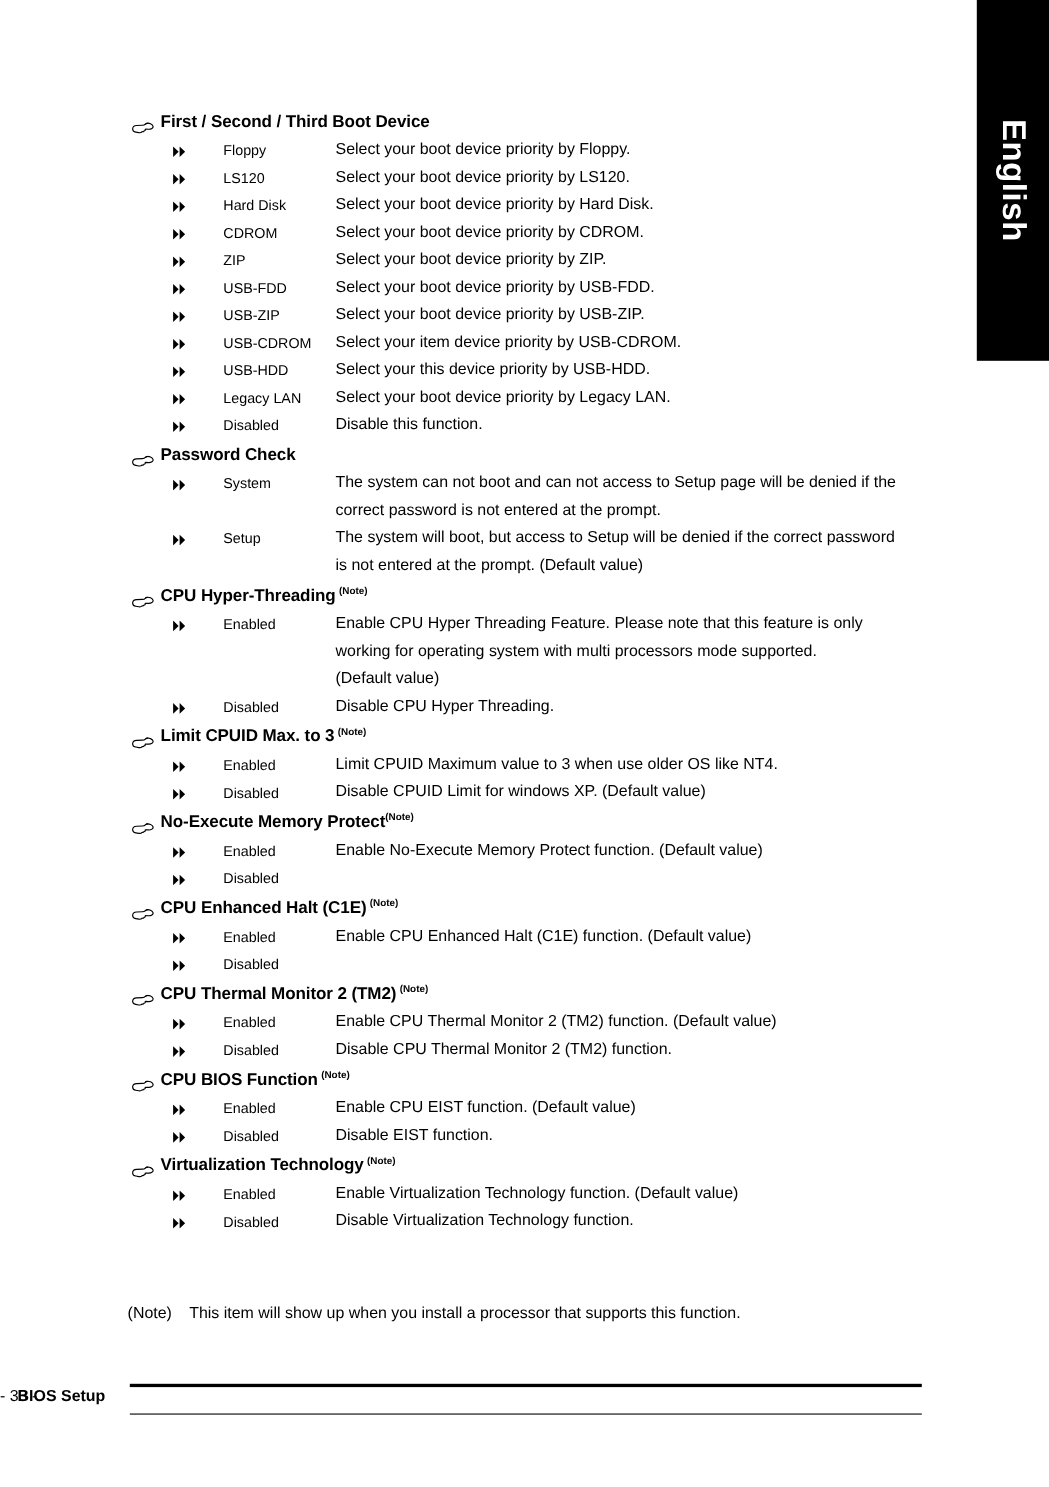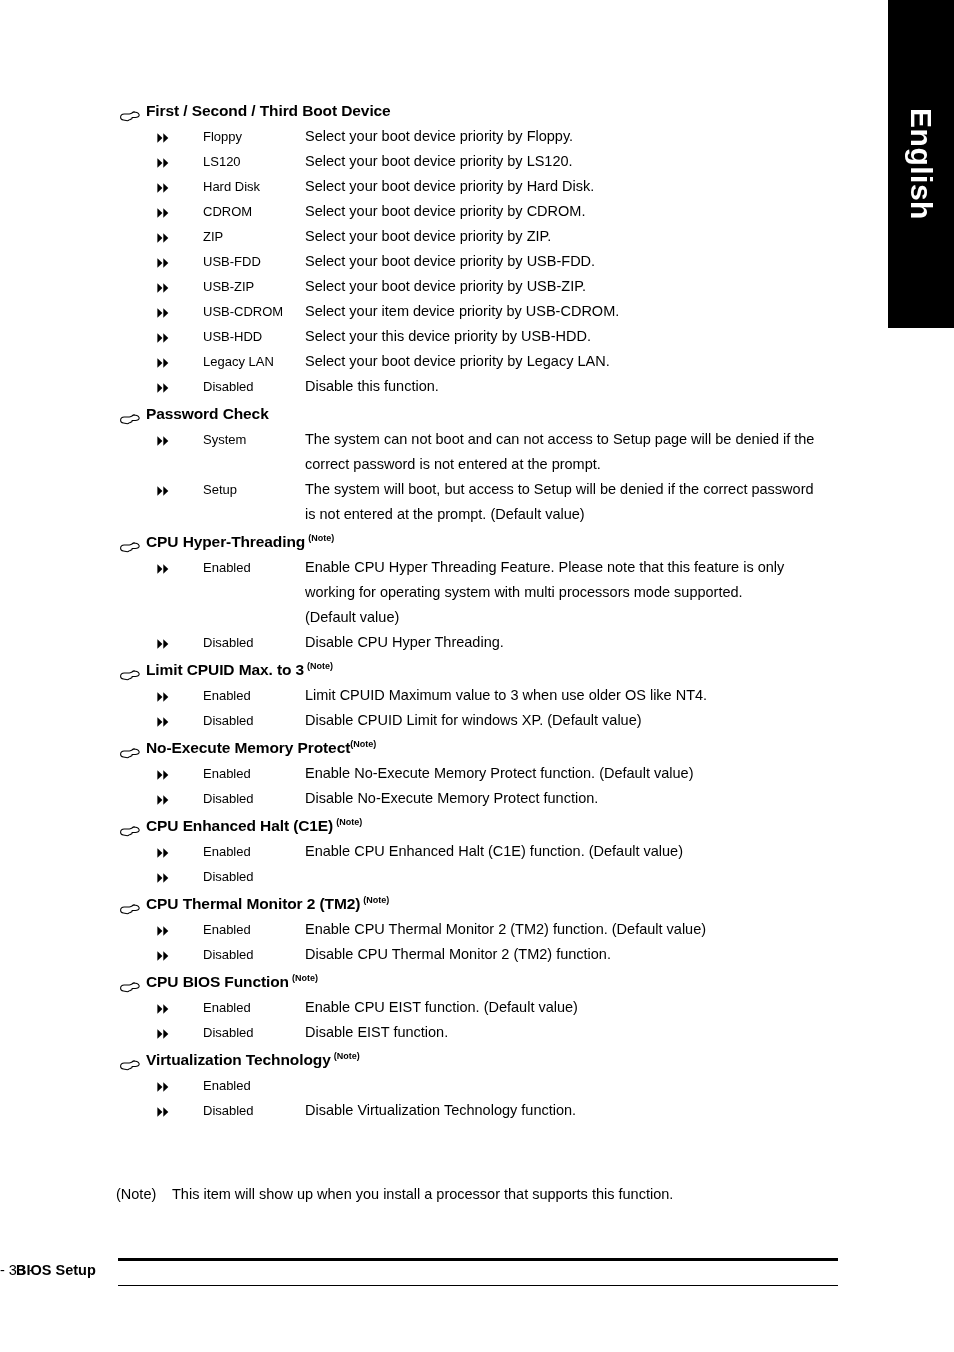--- a/index.html
+++ b/index.html
@@ -457,23 +457,20 @@
           </span>
         </div>
         <div class="opt-row">
           <span class="opt-arrow">
             <svg width="13" height="10" viewBox="0 0 13 10" xmlns="http://www.w3.org/2000/svg">
               <path d="M0.4 0.2 L5.4 5.0 L0.4 9.8 Z" fill="#000"></path>
               <path d="M6.3 0.2 L11.3 5.0 L6.3 9.8 Z" fill="#000"></path>
             </svg>
           </span>
           <span class="opt-label">Disabled</span>
-          <span class="opt-desc">
-            <span class="line">Disable No-Execute Memory Protect function.</span>
-          </span>
         </div>
       </div>
       <div class="section">
         <div class="sec-head">
           <span class="hand-icon">
             <svg width="20" height="11" viewBox="0 0 20 11" xmlns="http://www.w3.org/2000/svg">
               <path d="M13.2 1.0 C15.6 0.6 18.6 1.8 19.1 3.6 C19.6 5.4 17.4 6.6 15.0 6.5 L12.4 6.4 C12.1 6.4 11.9 6.6 12.0 6.9 C12.2 7.6 11.6 8.1 10.9 8.0 C10.6 8.6 9.9 8.9 9.2 8.7 C8.6 9.5 7.4 9.8 6.2 9.6 L3.4 9.1 C1.6 8.8 0.5 7.5 0.6 6.0 C0.7 4.3 2.2 3.2 4.2 3.1 L9.4 2.9 C10.6 2.85 11.6 2.5 12.1 1.9 Z" fill="none" stroke="#000" stroke-width="1.05" stroke-linejoin="round"></path>
               <path d="M12.1 1.9 C12.9 1.3 13.8 1.0 14.8 1.0" fill="none" stroke="#000" stroke-width="1.0"></path>
             </svg>
           </span>
@@ -582,20 +579,23 @@
           <span class="sec-title"><span>Virtualization Technology</span><span class="note-sup spaced">(Note)</span></span>
         </div>
         <div class="opt-row">
           <span class="opt-arrow">
             <svg width="13" height="10" viewBox="0 0 13 10" xmlns="http://www.w3.org/2000/svg">
               <path d="M0.4 0.2 L5.4 5.0 L0.4 9.8 Z" fill="#000"></path>
               <path d="M6.3 0.2 L11.3 5.0 L6.3 9.8 Z" fill="#000"></path>
             </svg>
           </span>
           <span class="opt-label">Enabled</span>
+          <span class="opt-desc">
+            <span class="line">Enable Virtualization Technology function. (Default value)</span>
+          </span>
         </div>
         <div class="opt-row">
           <span class="opt-arrow">
             <svg width="13" height="10" viewBox="0 0 13 10" xmlns="http://www.w3.org/2000/svg">
               <path d="M0.4 0.2 L5.4 5.0 L0.4 9.8 Z" fill="#000"></path>
               <path d="M6.3 0.2 L11.3 5.0 L6.3 9.8 Z" fill="#000"></path>
             </svg>
           </span>
           <span class="opt-label">Disabled</span>
           <span class="opt-desc">

